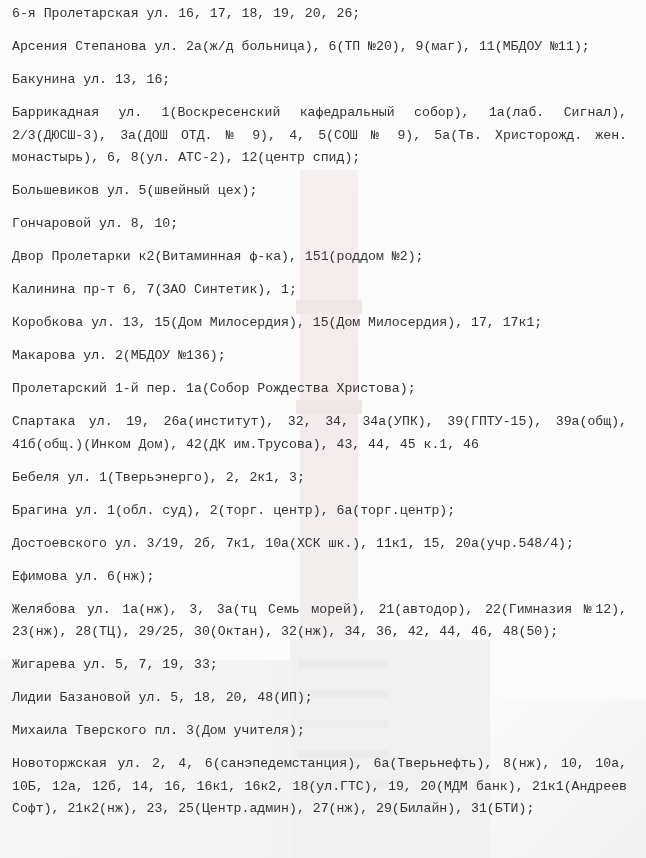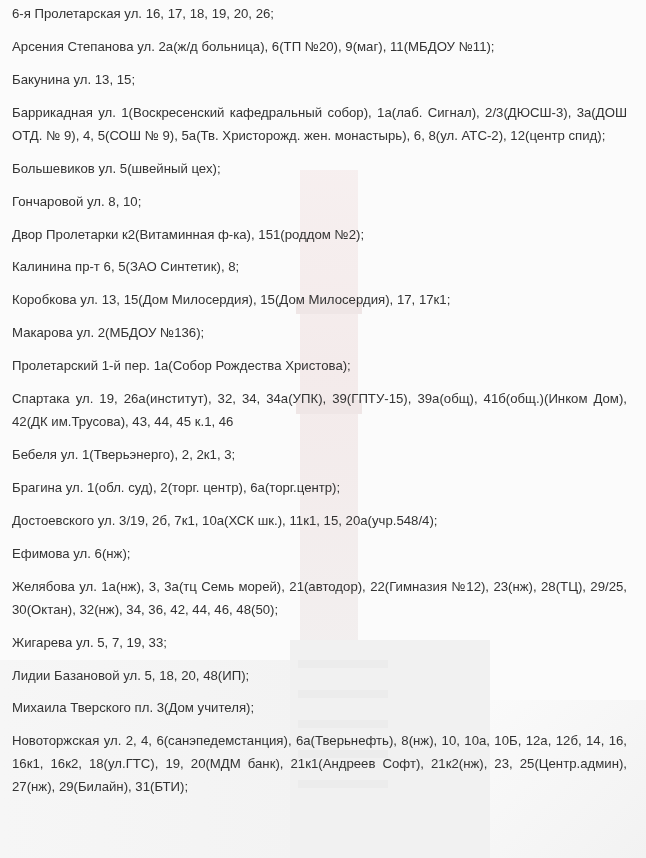--- a/index.html
+++ b/index.html
@@ -67,20 +67,21 @@
       height: 8px;
       background: #ececec;
     }
     .content {
       position: relative;
       z-index: 1;
       padding: 3px 19px 0 12px;
       color: #333333;
       font-size: 13.2px;
       line-height: 22.6px;
+      font-family: Liberation Mono, monospace;
     }
     .content p {
       margin: 0 0 10.4px 0;
       text-align: justify;
     }
   </style>
 </head>
 <body>
 
 <div class="bg">
@@ -93,26 +94,26 @@
   <div class="bg-window" style="top:690px"></div>
   <div class="bg-window" style="top:720px"></div>
   <div class="bg-window" style="top:750px"></div>
   <div class="bg-window" style="top:780px"></div>
   <div class="bg-building-3"></div>
 </div>
 
 <div class="content">
   <p>6-я Пролетарская ул. 16, 17, 18, 19, 20, 26;</p>
   <p>Арсения Степанова ул. 2а(ж/д больница), 6(ТП №20), 9(маг), 11(МБДОУ №11);</p>
-  <p>Бакунина ул. 13, 15;</p>
+  <p>Бакунина ул. 13, 16;</p>
   <p>Баррикадная ул. 1(Воскресенский кафедральный собор), 1а(лаб. Сигнал), 2/3(ДЮСШ-3), 3а(ДОШ ОТД. № 9), 4, 5(СОШ № 9), 5а(Тв. Христорожд. жен. монастырь), 6, 8(ул. АТС-2), 12(центр спид);</p>
   <p>Большевиков ул. 5(швейный цех);</p>
   <p>Гончаровой ул. 8, 10;</p>
   <p>Двор Пролетарки  к2(Витаминная ф-ка), 151(роддом №2);</p>
-  <p>Калинина пр-т 6, 5(ЗАО Синтетик), 8;</p>
+  <p>Калинина пр-т 6, 7(ЗАО Синтетик), 1;</p>
   <p>Коробкова ул. 13, 15(Дом Милосердия), 15(Дом Милосердия), 17, 17к1;</p>
   <p>Макарова ул. 2(МБДОУ №136);</p>
   <p>Пролетарский 1-й пер. 1а(Собор Рождества Христова);</p>
   <p>Спартака ул. 19, 26а(институт), 32, 34, 34а(УПК), 39(ГПТУ-15), 39а(общ), 41б(общ.)(Инком Дом), 42(ДК им.Трусова), 43, 44, 45 к.1, 46</p>
   <p>Бебеля ул. 1(Тверьэнерго), 2, 2к1, 3;</p>
   <p>Брагина ул. 1(обл. суд), 2(торг. центр), 6а(торг.центр);</p>
   <p>Достоевского ул. 3/19, 2б, 7к1, 10а(ХСК шк.), 11к1, 15, 20а(учр.548/4);</p>
   <p>Ефимова ул. 6(нж);</p>
   <p>Желябова ул. 1а(нж), 3, 3а(тц Семь морей), 21(автодор), 22(Гимназия №12), 23(нж), 28(ТЦ), 29/25, 30(Октан), 32(нж), 34, 36, 42, 44, 46, 48(50);</p>
   <p>Жигарева ул. 5, 7, 19, 33;</p>

